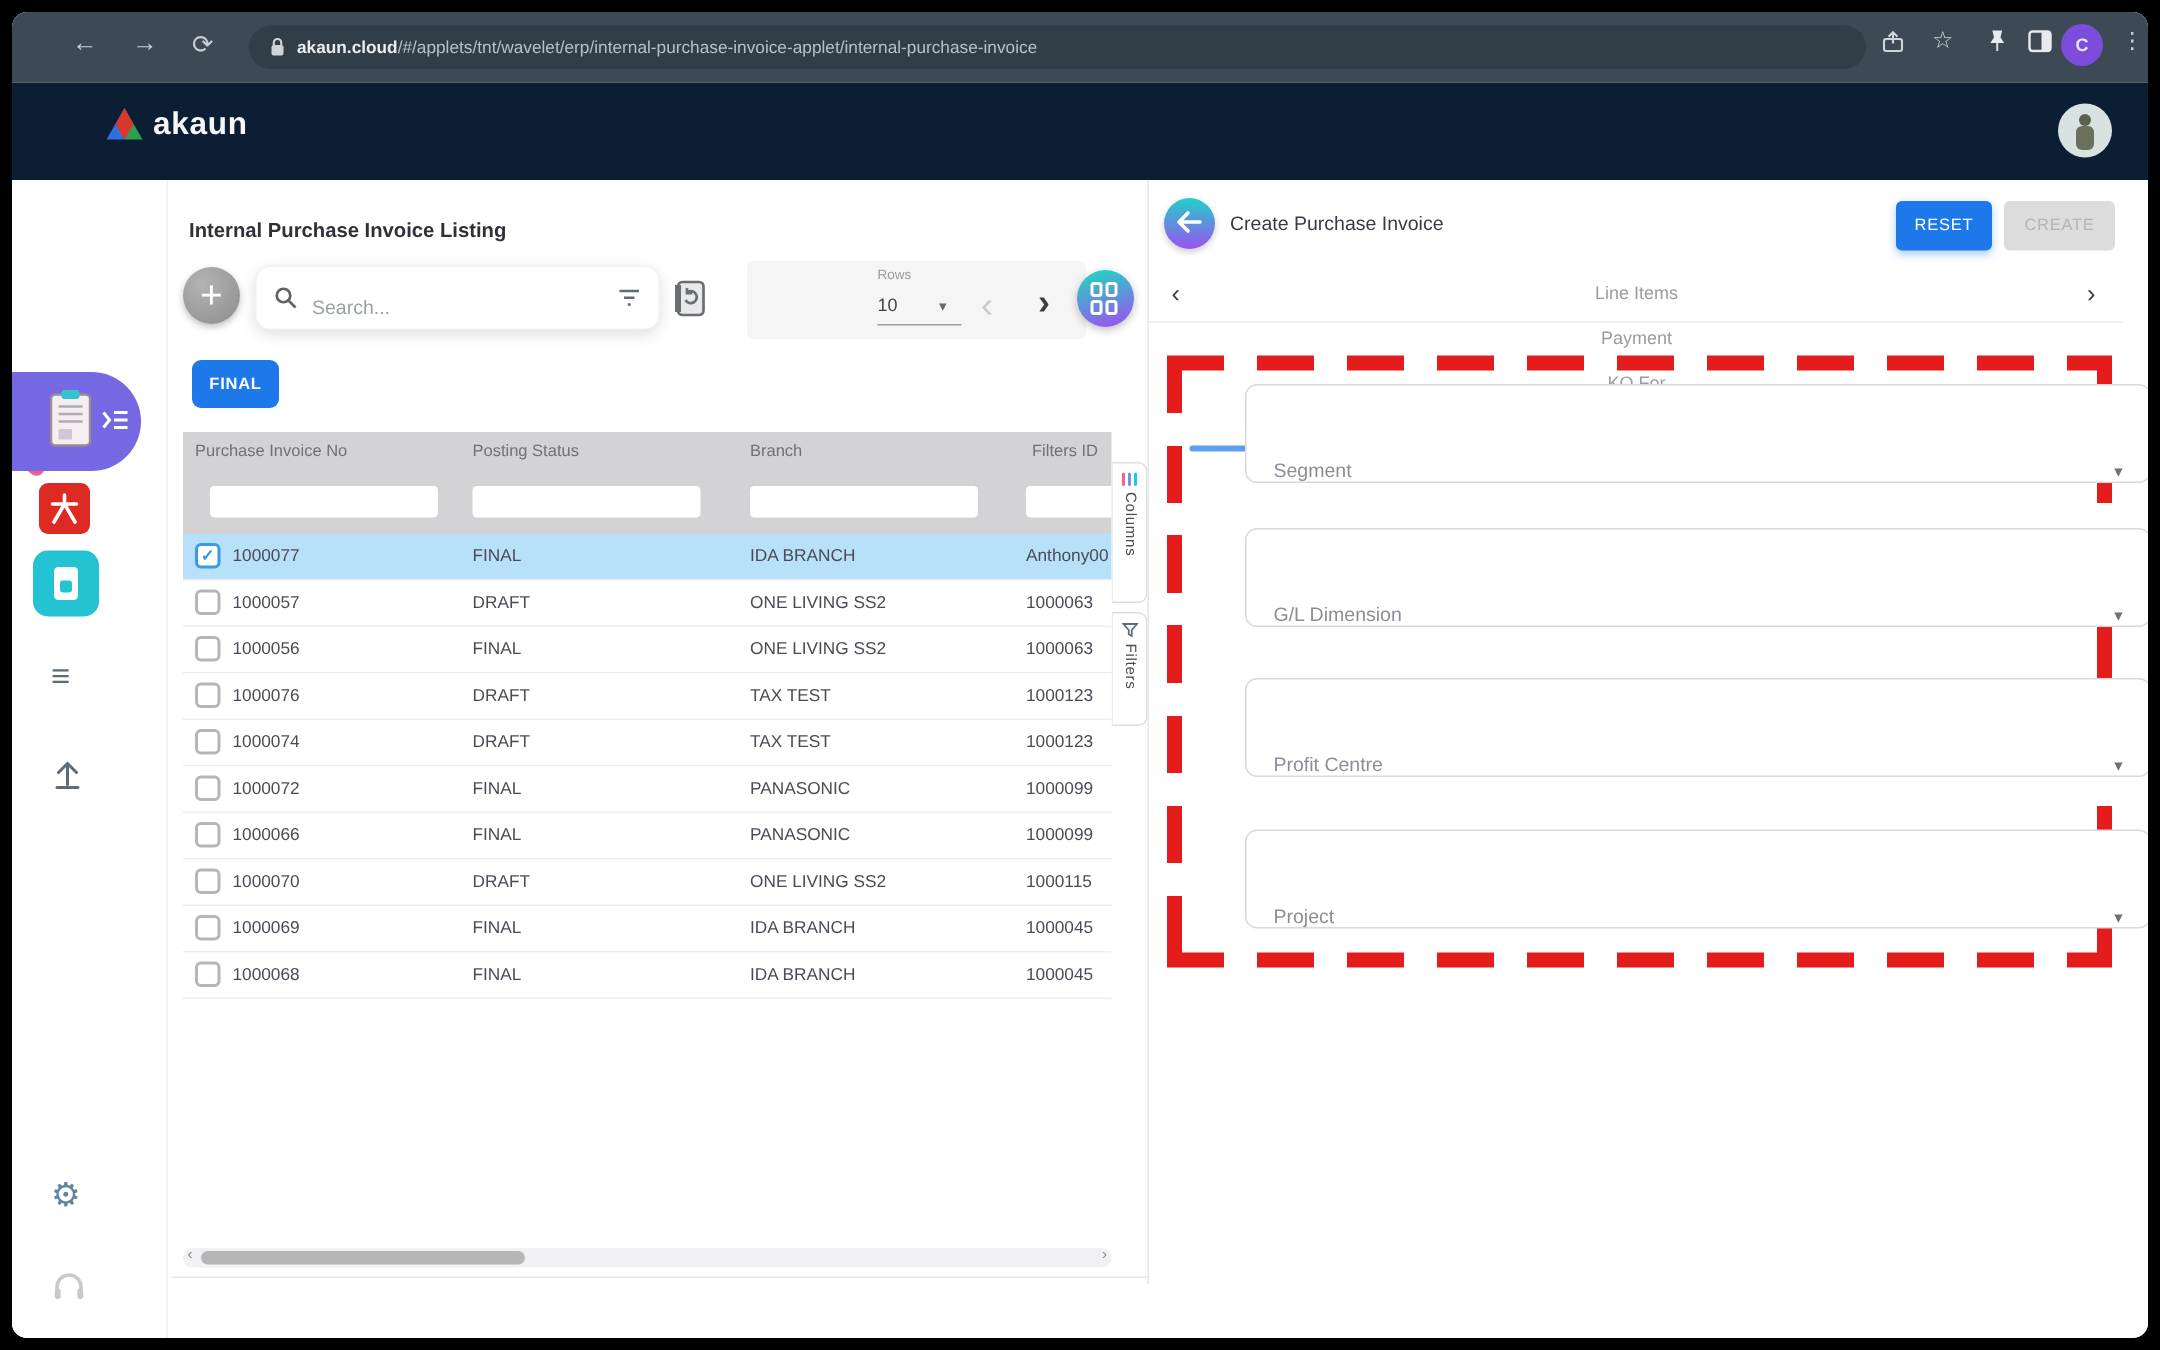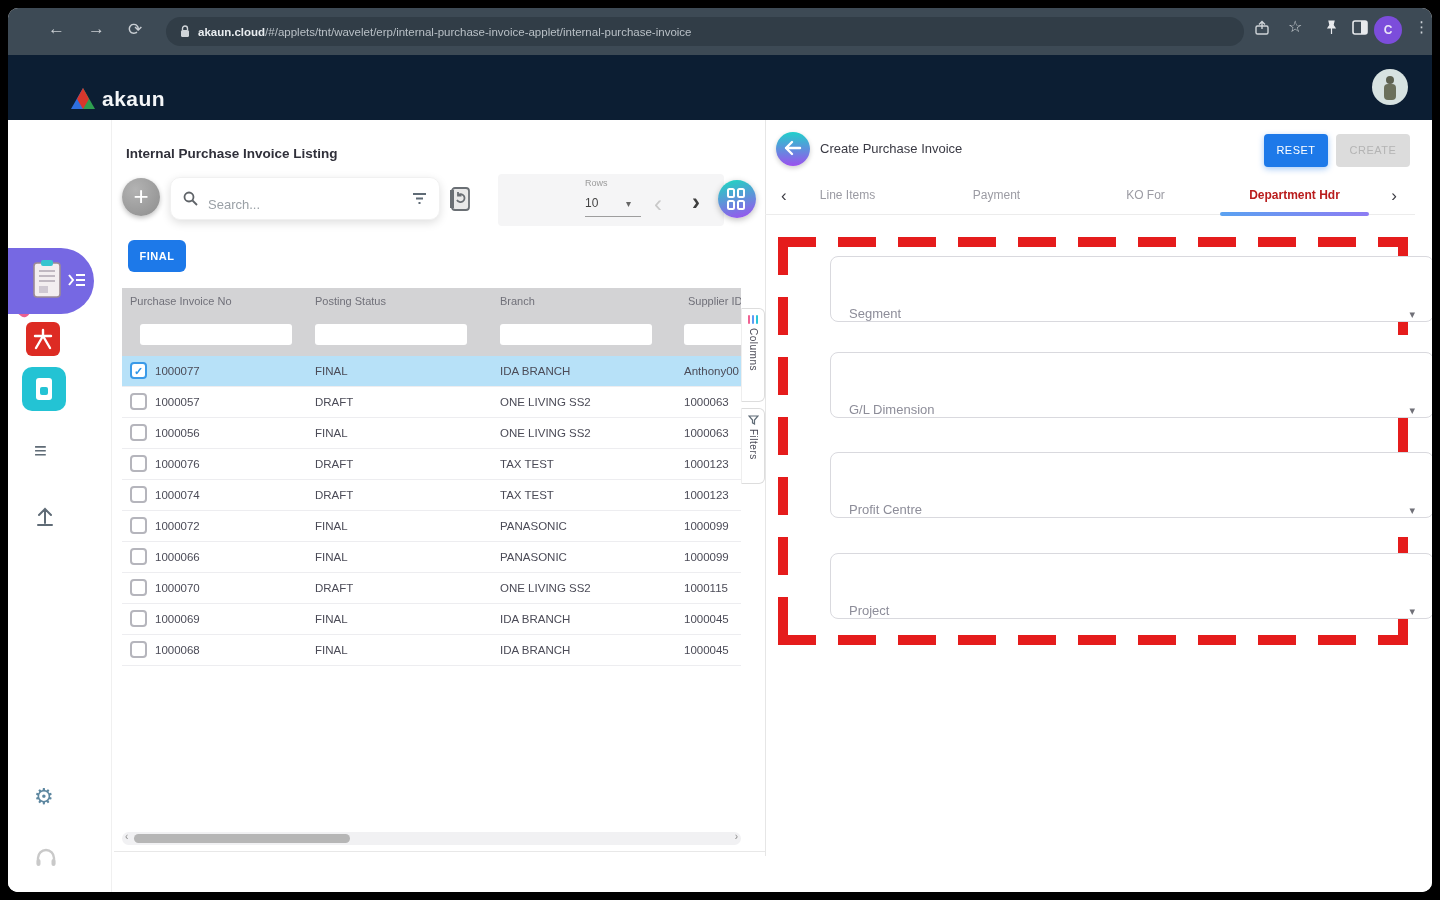--- a/index.html
+++ b/index.html
@@ -15,21 +15,21 @@
   .url-pill{position:absolute;left:158px;top:9px;width:1078px;height:29px;border-radius:15px;
     background:#313d47;display:flex;align-items:center;padding:0 14px;}
   .url-text{font-size:11.5px;color:#b9c0c6;white-space:nowrap;overflow:hidden;margin-left:8px;}
   .url-text b{color:#e9edf0;font-weight:bold;}
   .bicon{position:absolute;top:12px;color:#cfd4d8;font-size:14px;cursor:pointer;}
   .bavatar{position:absolute;left:1366px;top:8px;width:28px;height:28px;border-radius:50%;
     background:#7c4ddb;color:#e9e4f7;font-size:12px;font-weight:bold;text-align:center;line-height:28px;cursor:pointer;}
 
   
   .app-header{position:absolute;left:0;top:47px;width:100%;height:65px;background:#0c1e33;}
-  .brand{position:absolute;left:62px;top:32px;display:flex;align-items:center;cursor:pointer;}
+  .brand{position:absolute;left:62px;top:16px;display:flex;align-items:center;cursor:pointer;}
   .brand-name{color:#f4f6f8;font-size:21px;font-weight:bold;margin-left:6px;letter-spacing:.5px;}
   .app-avatar{position:absolute;left:1364px;top:14px;width:36px;height:36px;border-radius:50%;
     background:#d7e2e1;overflow:hidden;cursor:pointer;}
   .app-avatar .head{position:absolute;left:14px;top:7px;width:8px;height:8px;border-radius:50%;background:#5d6150;}
   .app-avatar .body{position:absolute;left:12px;top:15px;width:12px;height:16px;border-radius:4px;background:#6b705c;}
 
   
   .content{position:absolute;left:0;top:112px;width:100%;height:772px;background:#fff;}
   .sidebar{position:absolute;left:0;top:0;width:104px;height:772px;background:#fff;border-right:1px solid #f0f0f0;}
   .v-divider{position:absolute;left:757px;top:0;width:1px;height:736px;background:#e6e6e6;}
@@ -106,21 +106,21 @@
   
   .back-btn{position:absolute;left:768px;top:124px;width:34px;height:34px;border-radius:50%;
     background:linear-gradient(180deg,#21d0cb,#9b51ee);cursor:pointer;box-shadow:0 2px 5px rgba(0,0,0,.2);}
   .panel-title{position:absolute;left:812px;top:133px;font-size:13px;color:#3a3a44;font-weight:500;}
   .btn{position:absolute;top:126px;height:33px;border-radius:4px;font-size:11px;font-weight:normal;
     text-align:center;line-height:33px;letter-spacing:.5px;cursor:pointer;}
   .btn-reset{left:1256px;width:64px;background:#1d79e9;color:#fff;box-shadow:0 2px 6px rgba(29,121,233,.4);}
   .btn-create{left:1328px;width:74px;background:#dcdcdc;color:#b4b4b4;cursor:default;}
   .ptabs-row{position:absolute;left:757px;top:172px;width:650px;height:35px;border-bottom:1px solid #ececec;}
   .ptab-chev{position:absolute;top:6px;font-size:17px;color:#3c3c44;cursor:pointer;}
-  .ptabs{position:absolute;left:8px;top:0;width:596px;height:35px;display:flex;}
+  .ptabs{position:absolute;left:28px;top:0;width:596px;height:35px;display:flex;flex-direction:column;}
   .ptab{flex:1;position:relative;text-align:center;font-size:12px;color:#9b9ba3;line-height:30px;cursor:pointer;}
   .ptab.act{color:#b91c1c;font-weight:bold;}
   .ptab .uline{position:absolute;left:0;right:0;bottom:-1px;height:4px;border-radius:2px;
     background:linear-gradient(90deg,#5aa2f1,#8d7cf3);}
 
   
   .dash{position:absolute;}
   .dash-h{height:10px;background:repeating-linear-gradient(90deg,#e51c1c 0 38px,transparent 38px 60px);}
   .dash-v{width:10px;background:repeating-linear-gradient(180deg,#e51c1c 0 38px,transparent 38px 60px);}
 
@@ -266,21 +266,21 @@
         </span>
   </div>
 
   <div class="final-chip">FINAL</div>
 
   <div class="table">
     <div class="thead">
           <span class="col-h" style="left: 8px;">Purchase Invoice No</span>
           <span class="col-h" style="left: 193px;">Posting Status</span>
           <span class="col-h" style="left: 378px;">Branch</span>
-          <span class="col-h" style="left: 566px;">Supplier ID</span>
+          <span class="col-h" style="left: 566px;">Filters ID</span>
         </div>
     <div class="thead" style="top:0;height:68px;background:transparent">
           <input class="col-f" style="left: 18px;">
           <input class="col-f" style="left: 193px;">
           <input class="col-f" style="left: 378px;">
           <input class="col-f" style="left: 562px;">
         </div>
     <div class="tbody">
           <div class="trow sel">
     <span class="cb on">✓</span>

